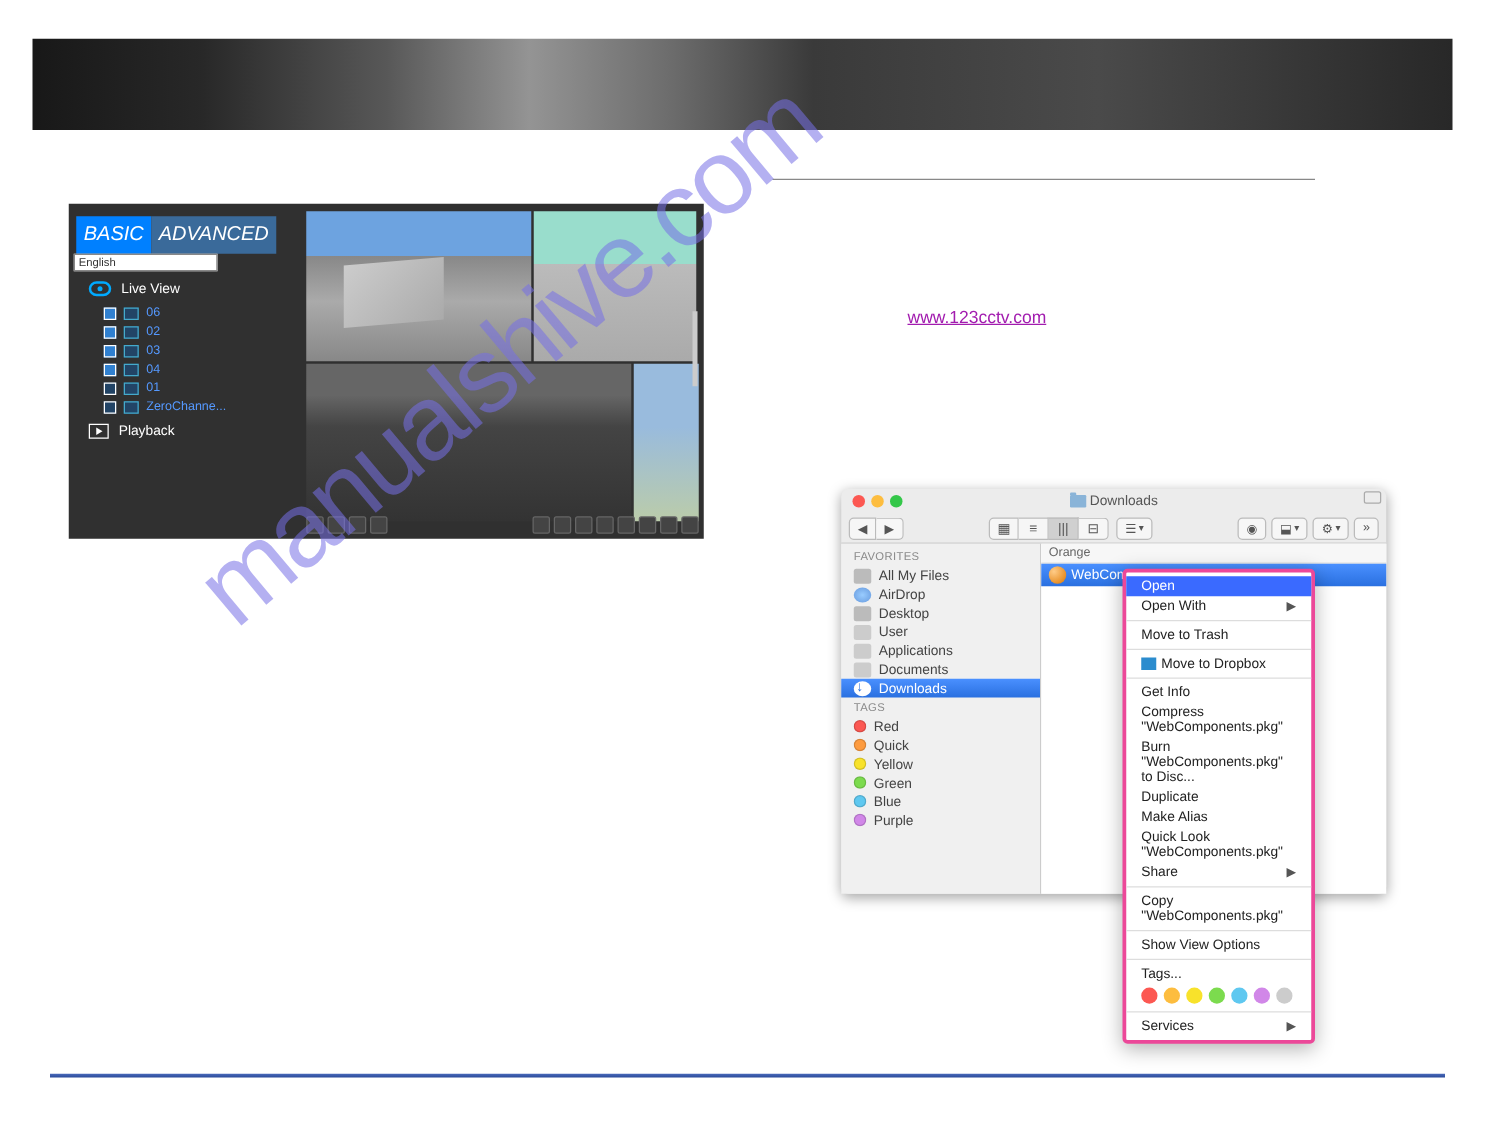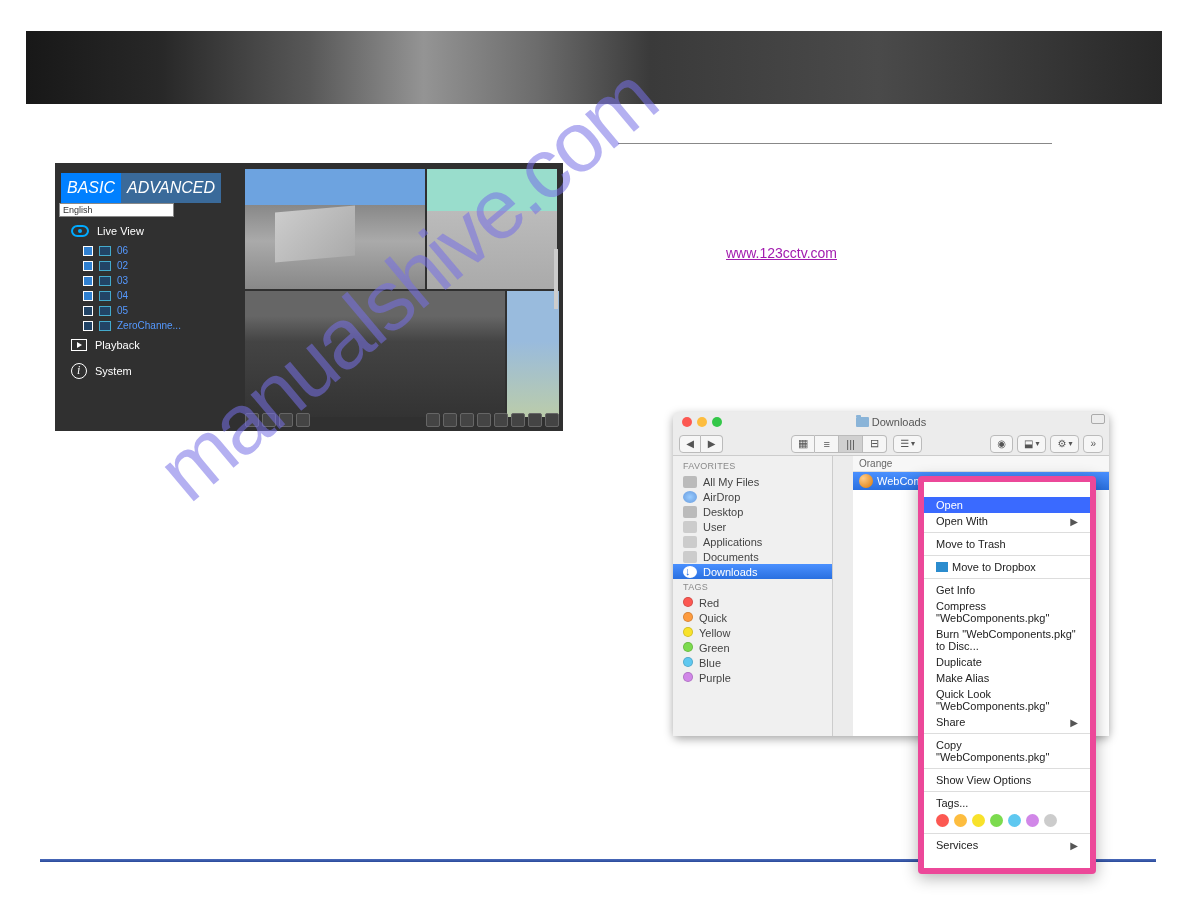--- a/index.html
+++ b/index.html
@@ -41,21 +41,21 @@
   
   .nvr-toolbar { position: absolute; bottom: 2px; left: 190px; right: 4px; height: 18px; display: flex; justify-content: space-between; }
   .tool-group { display: flex; gap: 3px; align-items: center; }
   .tool-btn { width: 14px; height: 14px; background: #444; border: 1px solid #666; border-radius: 2px; }
   
   .section-rule { position: absolute; border-top: 1px solid #888; }
   .section-rule.r1 { top: 143px; left: 618px; width: 434px; }
   .download-link { position: absolute; top: 245px; left: 726px; color: #a21caf; text-decoration: underline; font-size: 14px; cursor: pointer; }
   
   
-  .finder { position: absolute; top: 391px; left: 673px; width: 436px; height: 324px; background: #ececec; border-radius: 6px; box-shadow: 0 3px 10px rgba(0,0,0,0.35); margin-top: 21px; }
+  .finder { position: absolute; top: 391px; left: 673px; width: 436px; height: 324px; background: #ececec; border-radius: 6px; box-shadow: 0 3px 10px rgba(0,0,0,0.35); }
   .finder-titlebar { height: 20px; display: flex; align-items: center; position: relative; }
   .traffic-lights { display: flex; gap: 5px; padding-left: 9px; }
   .tl { width: 10px; height: 10px; border-radius: 50%; }
   .tl.red { background:#fc5852; } .tl.yellow { background:#fdbd3f; } .tl.green { background:#34c749; }
   .finder-title { position:absolute; left:0; right:0; text-align:center; font-size:11px; color:#555; display:flex; align-items:center; justify-content:center; gap:3px; }
   .folder-glyph { width:13px; height:10px; background:#8ab4d8; border-radius:1px; position:relative; }
   .folder-glyph::before{ content:''; position:absolute; top:-2px; left:0; width:5px; height:2px; background:#8ab4d8; border-radius:1px 1px 0 0; }
   .finder-expand { position:absolute; right:4px; top:2px; width:14px; height:10px; border:1px solid #aaa; border-radius:2px; }
   
   .finder-toolbar { height: 24px; display:flex; align-items:center; padding: 0 6px; gap:6px; border-bottom:1px solid #ccc; justify-content:space-between; }
@@ -64,40 +64,40 @@
   .nav-btn:first-child { border-radius: 4px 0 0 4px; }
   .nav-btn:last-child { border-radius: 0 4px 4px 0; border-left:none; }
   .view-btns { display:flex; }
   .view-btn { width:24px; height:18px; border:1px solid #bbb; background:#f6f6f6; display:flex; align-items:center; justify-content:center; font-size:11px; color:#555; border-left:none; }
   .view-btn:first-child{ border-left:1px solid #bbb; border-radius:4px 0 0 4px;}
   .view-btn:last-child{ border-radius:0 4px 4px 0;}
   .view-btn.active{ background:#d0d0d0; }
   .right-tools { display:flex; gap:4px; }
   .tool-pill { height:18px; padding:0 6px; border:1px solid #bbb; background:#f6f6f6; border-radius:4px; display:flex; align-items:center; font-size:10px; color:#555; gap:2px;}
   
-  .finder-body { display:flex; height: 280px; gap: 20px; }
+  .finder-body { display:flex; height: 280px; }
   .finder-sidebar { width: 160px; background:#f0f0f0; border-right:1px solid #ccc; padding-top:2px; font-size:11px; }
   .fs-heading { padding: 3px 10px; font-size: 9px; color:#8a8a8a; text-transform:uppercase; letter-spacing:0.3px; }
   .fs-item { padding: 1.5px 10px; display:flex; gap:6px; color:#444; }
   .fs-item.active { background: linear-gradient(#4a90ff,#2a70e0); color:#fff; }
   .fs-icon { width:14px; height:12px; border-radius:2px; flex-shrink:0; }
   .fs-icon.files{ background:#bbb; } .fs-icon.airdrop{ background:radial-gradient(#9cf,#69d); border-radius:50%; }
   .fs-icon.desktop{ background:#bbb; } .fs-icon.user{ background:#ccc; }
   .fs-icon.apps{ background:#ccc; } .fs-icon.docs{ background:#ccc; }
   .fs-icon.downloads{ background:#fff; border-radius:50%; position:relative; }
   .fs-icon.downloads::after{ content:'↓'; position:absolute; color:#2a70e0; font-size:11px; font-weight:bold; left:2px; top:-1px;}
   .tag-dot{ width:10px; height:10px; border-radius:50%; border:1px solid rgba(0,0,0,0.15); flex-shrink:0;}
   
   .finder-main { flex:1; background:#fff; position:relative; }
   .col-hdr { height:16px; background:#f7f7f7; border-bottom:1px solid #ddd; font-size:10px; color:#666; padding:2px 6px; }
   .file-row { padding: 2px 6px; font-size:11px; display:flex; align-items:center; gap:4px; }
   .file-row.sel { background: linear-gradient(#4a90ff,#2a70e0); color:#fff; }
   .pkg-icon{ width:14px; height:14px; background:radial-gradient(circle at 30% 30%, #fc8, #d70); border-radius:50%; }
   
-  .ctx-menu { position:absolute; top:20px; left:65px; width:178px; background:#fff; border:6px solid #ec4899; border-radius:4px; box-shadow:0 4px 16px rgba(0,0,0,0.3); font-size:11px; padding:15px 0; z-index:10; }
+  .ctx-menu { position:absolute; top:20px; left:65px; width:154px; background:#fff; border:3px solid #ec4899; border-radius:4px; box-shadow:0 4px 16px rgba(0,0,0,0.3); font-size:11px; padding:3px 0; z-index:10; }
   .ctx-item { padding: 2px 12px; color:#222; display:flex; align-items:center; justify-content:space-between; }
   .ctx-item.hl { background:#3a6aff; color:#fff; }
   .ctx-sep { border-top:1px solid #ddd; margin:3px 0; }
   .ctx-arrow { font-size:10px; color:#555; }
   .tag-row { padding: 3px 12px; display:flex; gap:5px; }
   .tag-circle{ width:13px; height:13px; border-radius:50%; }
   
   .footer-rule { position:absolute; left:40px; right:32px; top:859px; height:3px; background:linear-gradient(#4a6aba,#2a4a9a); }
 </style>
 </head>
@@ -135,35 +135,31 @@
             <span>03</span>
           </div>
         <div class="ch-item">
             <span class="ch-box filled"></span>
             <span class="ch-icon"></span>
             <span>04</span>
           </div>
         <div class="ch-item">
             <span class="ch-box"></span>
             <span class="ch-icon"></span>
-            <span>05</span>
+            <span>01</span>
           </div>
         <div class="ch-item">
             <span class="ch-box"></span>
             <span class="ch-icon"></span>
             <span>ZeroChanne...</span>
           </div>
       </div>
       <div class="side-row">
         <span class="play-icon"></span>
         <span>Playback</span>
-      </div>
-      <div class="side-row">
-        <span class="info-icon"></span>
-        <span>System</span>
       </div>
     </div>
     <div class="cam-grid">
       <div class="cam cam1"></div>
       <div class="cam cam2"></div>
       <div class="cam cam3"></div>
       <div class="cam cam4"></div>
       <div class="scroll-handle"></div>
     </div>
     <div class="nvr-toolbar">

